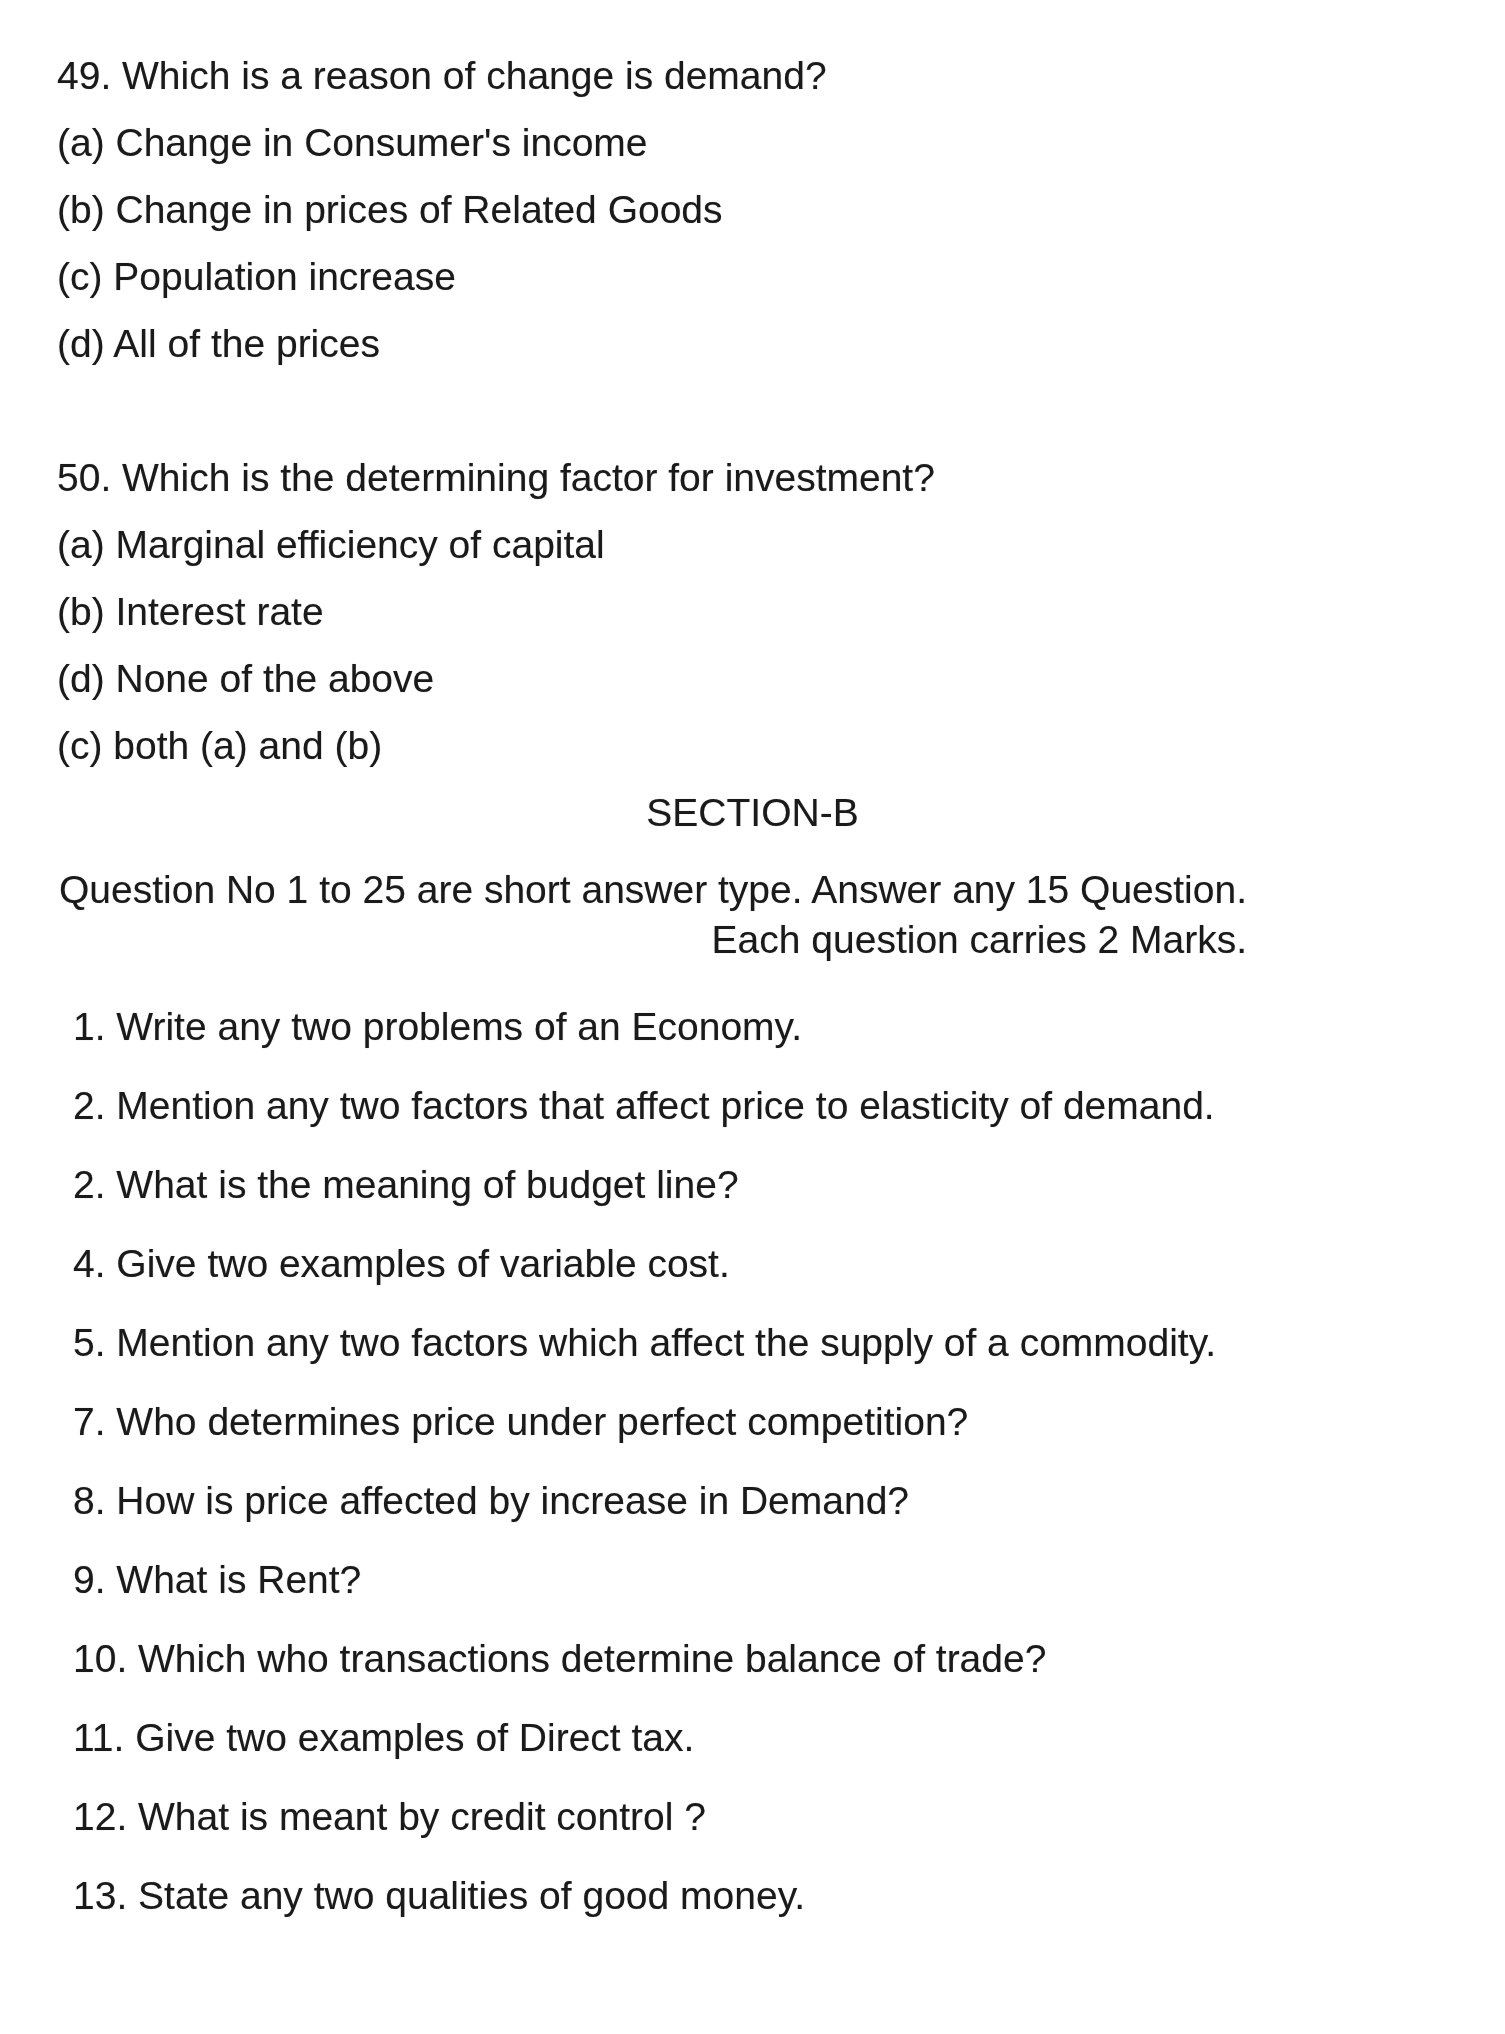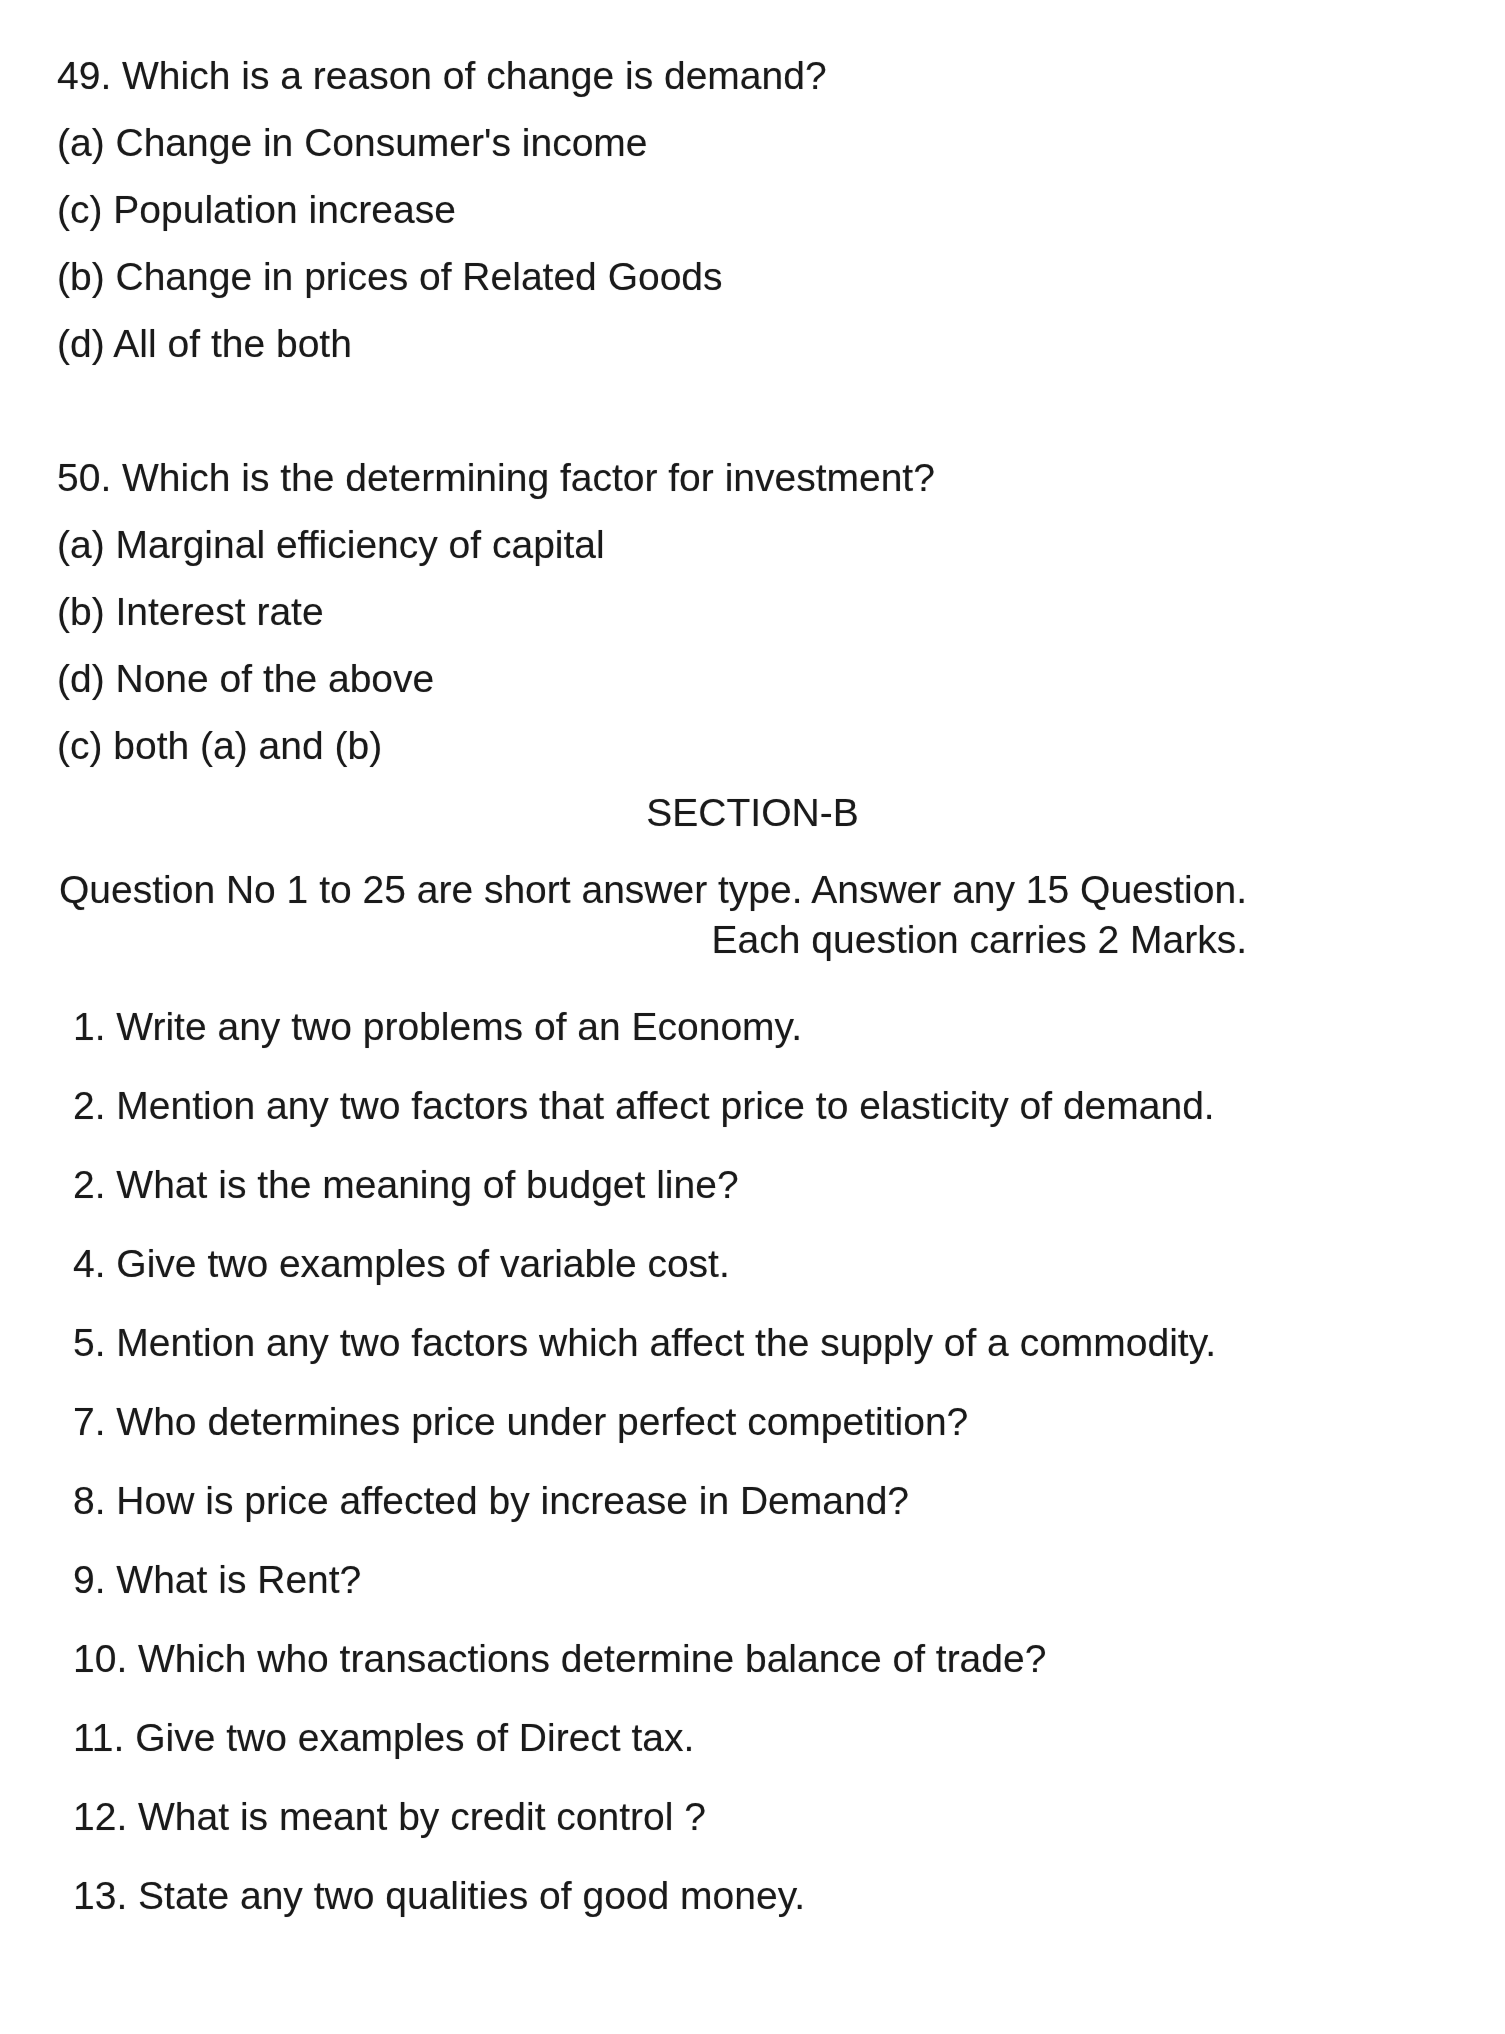--- a/index.html
+++ b/index.html
@@ -60,23 +60,23 @@
   }
 </style>
 </head>
 <body>
 
 <main class="page">
 
   <section>
     <p class="line">49. Which is a reason of change is demand?</p>
     <p class="line">(a) Change in Consumer's income</p>
+    <p class="line">(b) Change in prices of Related Goods</p>
     <p class="line">(c) Population increase</p>
-    <p class="line">(b) Change in prices of Related Goods</p>
-    <p class="line">(d) All of the both</p>
+    <p class="line">(d) All of the prices</p>
   </section>
 
   <div class="block-gap"></div>
 
   <section>
     <p class="line">50. Which is the determining factor for investment?</p>
     <p class="line">(a) Marginal efficiency of capital</p>
     <p class="line">(b) Interest rate</p>
     <p class="line">(d) None of the above</p>
     <p class="line">(c) both (a) and (b)</p>

